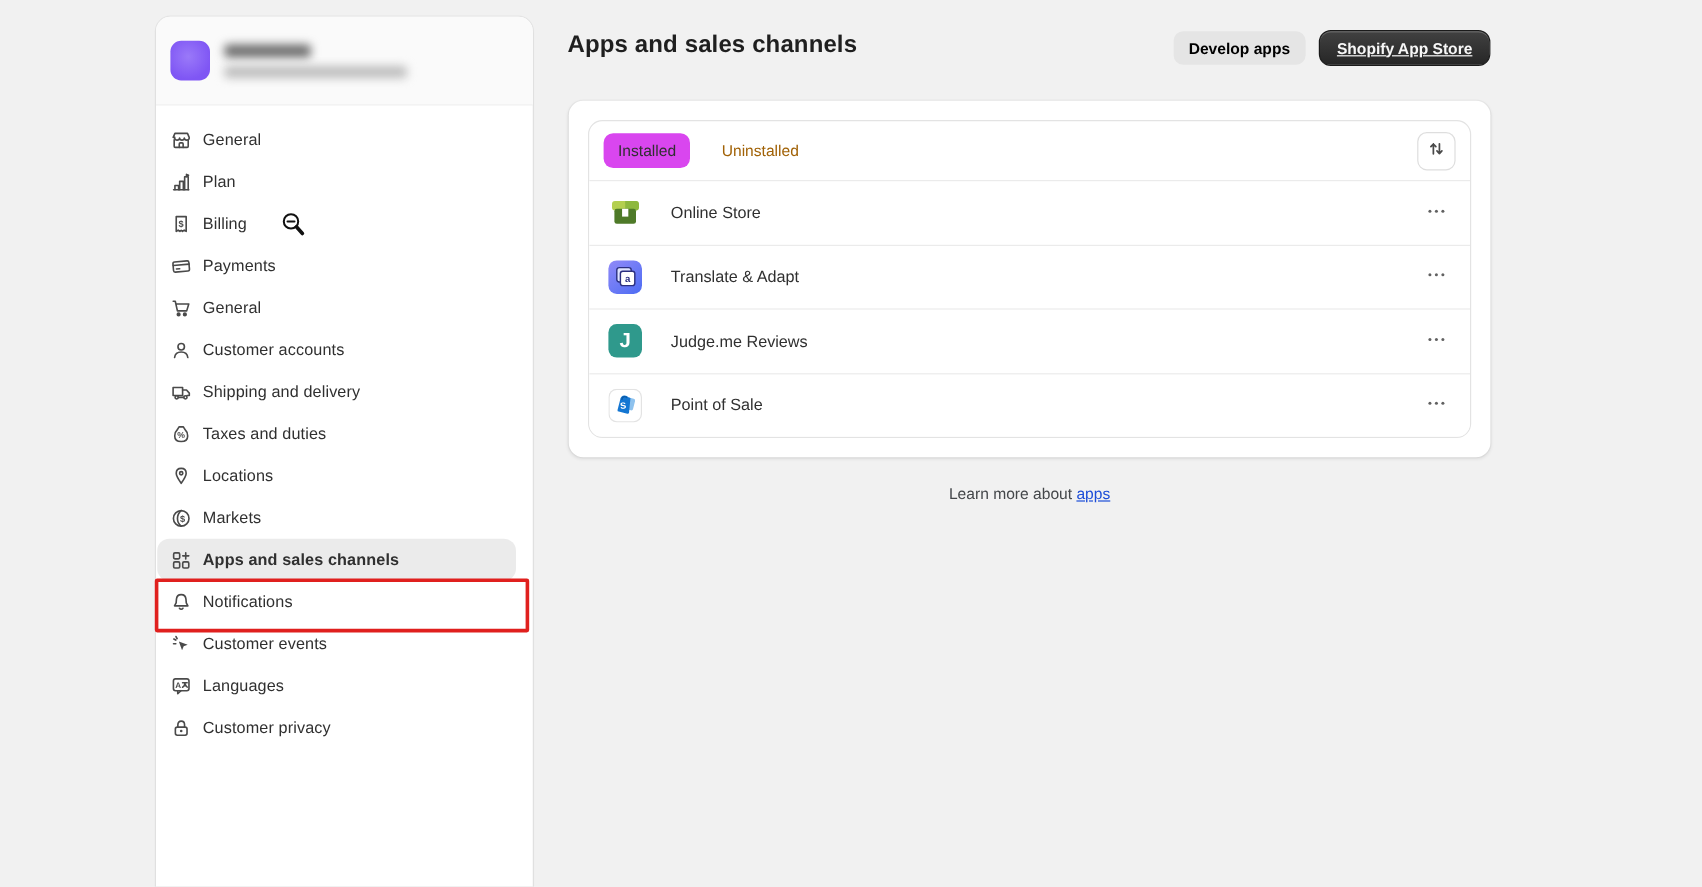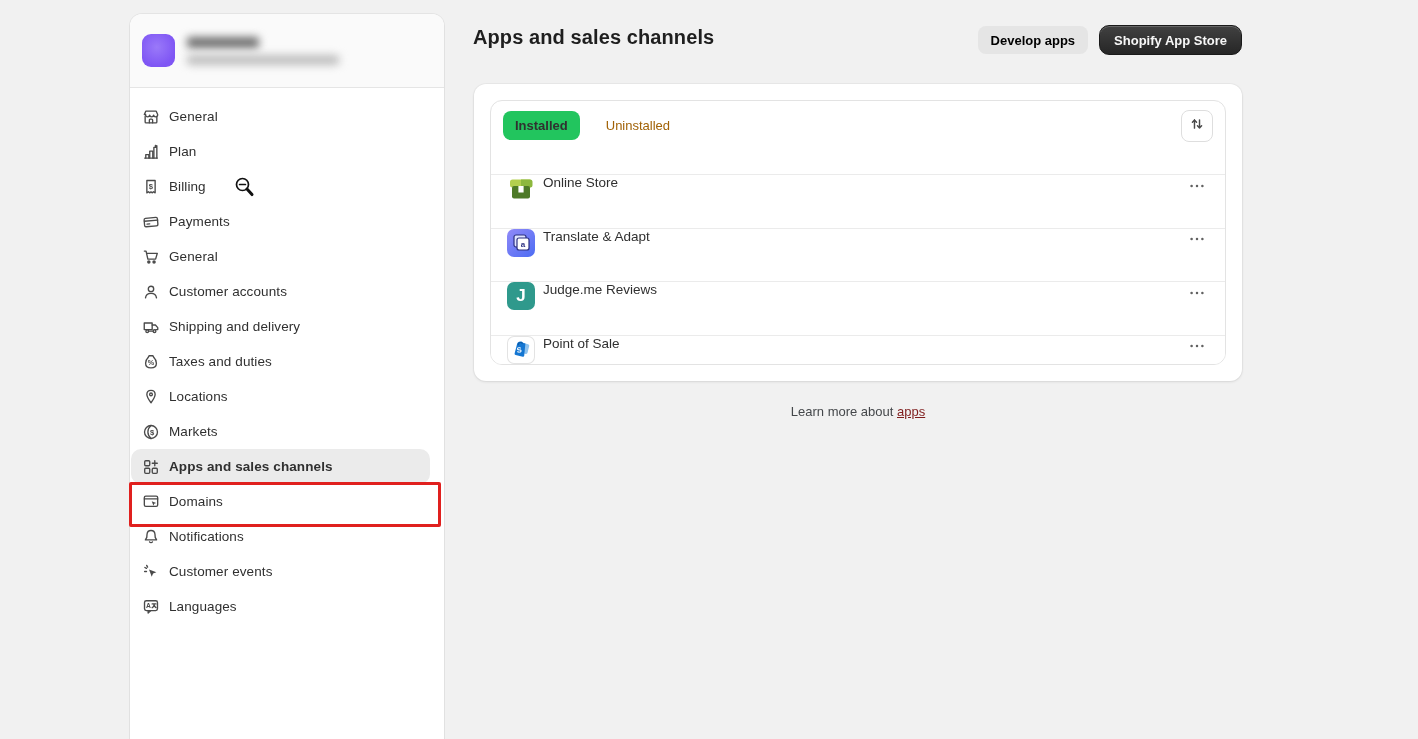--- a/index.html
+++ b/index.html
@@ -56,63 +56,63 @@
   }
   .btn-secondary {
     height:28px; padding:0 13px; border:none; border-radius:8px;
     background:#e5e5e5; color:#000000; font-size:13px; font-weight:600;
     font-family:"Liberation Sans", sans-serif; cursor:pointer;
   }
   .btn-dark {
     height:30px; padding:0 14px; border-radius:10px; cursor:pointer;
     background:linear-gradient(180deg,#414141 0%,#262626 100%);
     border:1px solid #1a1a1a; box-shadow:inset 0 1px 0 rgba(255,255,255,0.2);
-    color:#f7f7f7; font-size:13px; font-weight:600; font-family:"Liberation Sans", sans-serif;
+    color:#f7f7f7; font-size:13px; font-weight:600; font-family:"Liberation Sans", sans-serif;text-decoration:underline;
   }
 
   .card {
     position:absolute; left:474px; top:84px; width:768px; height:297px;
     background:#ffffff; border-radius:12px; padding:16px;
     box-shadow:0 1px 3px rgba(0,0,0,0.09), 0 0 0 1px rgba(0,0,0,0.03);
   }
   .card-inner {
     height:100%; border:1px solid #e3e3e3; border-radius:12px;
     display:flex; flex-direction:column; overflow:hidden; background:#fff;
   }
   .tabs-row { height:49px; display:flex; align-items:center; gap:14px; padding:0 12px; flex:0 0 auto; }
   .tab {
     font-size:13px; padding:7px 12px; border-radius:8px; cursor:pointer;
     color:#a16207; font-weight:500; background:transparent; border:none;
     font-family:"Liberation Sans", sans-serif;
   }
-  .tab.active { background:#22c55e; color:#303030; font-weight:700; }
+  .tab.active { background:#d946ef; color:#303030; font-weight:400; }
   .sort-btn {
     margin-left:auto; width:32px; height:32px; border:1px solid #dedede; border-radius:8px;
     background:#fff; display:flex; align-items:center; justify-content:center;
     color:#4a4a4a; cursor:pointer;
   }
   .app-row {
-    flex:1; display:flex; gap:8px; padding:0 16px;
-    border-top:1px solid #ebebeb; cursor:pointer; background:#fff;margin-top:24px;
+    flex:1; display:flex; align-items:center; gap:24px; padding:0 16px;
+    border-top:1px solid #ebebeb; cursor:pointer; background:#fff;
   }
   .app-label { font-size:13.5px; color:#303030; font-weight:450; }
   .more-btn {
     margin-left:auto; width:24px; height:24px; border:none; background:transparent;
     display:flex; align-items:center; justify-content:center; cursor:pointer; color:#616161;
   }
   .app-icon { width:28px; height:28px; flex:0 0 auto; border-radius:7px; position:relative; display:flex; align-items:center; justify-content:center; }
   .icon-judgeme { background:#2f998c; color:#ffffff; font-weight:700; font-size:17px; }
   .icon-translate { background:linear-gradient(140deg,#918af8 0%,#4c6cf3 100%); }
   .icon-pos { background:#ffffff; box-shadow:inset 0 0 0 1px #e3e3e3; }
 
   .footer-note {
     position:absolute; left:474px; top:404px; width:768px; text-align:center;
     font-size:13px; color:#44474a;
   }
-  .footer-note a { color:#7f1d1d; text-decoration:underline; cursor:pointer; }
+  .footer-note a { color:#1d4ed8; text-decoration:underline; cursor:pointer; }
 </style>
 </head>
 <body>
 
 <div class="canvas">
 
   <aside class="sidebar">
     <div class="side-header">
       <div class="avatar"></div>
       <div class="store-meta">
@@ -239,30 +239,20 @@
           <svg width="18" height="18" viewBox="0 0 20 20" fill="none" stroke="currentColor" stroke-width="1.5" stroke-linecap="round" stroke-linejoin="round">
               <rect x="3" y="3" width="5.6" height="5.6" rx="1.2"></rect>
               <rect x="3" y="11.4" width="5.6" height="5.6" rx="1.2"></rect>
               <rect x="11.4" y="11.4" width="5.6" height="5.6" rx="1.2"></rect>
               <path d="M14.2 3v5.6M11.4 5.8H17"></path>
             </svg>
         </span>
         <span class="nav-label">Apps and sales channels</span>
       </div>
 
-      <div class="nav-item">
-        <span class="nav-icon">
-          <svg width="18" height="18" viewBox="0 0 20 20" fill="none" stroke="currentColor" stroke-width="1.5" stroke-linecap="round" stroke-linejoin="round">
-              <rect x="2.6" y="3.4" width="14.8" height="11.4" rx="1.6"></rect>
-              <path d="M2.6 6.6h14.8"></path>
-              <path d="M10.8 9.2l5 2-2.3.8-.8 2.3Z" fill="currentColor" stroke="none"></path>
-            </svg>
-        </span>
-        <span class="nav-label">Domains</span>
-      </div>
 
       <div class="nav-item">
         <span class="nav-icon">
           <svg width="18" height="18" viewBox="0 0 20 20" fill="none" stroke="currentColor" stroke-width="1.5" stroke-linecap="round" stroke-linejoin="round">
               <path d="M10 2.8c2.6 0 4.2 1.6 4.4 4.2l.3 3.4 1.5 2.8H3.8l1.5-2.8.3-3.4C5.8 4.4 7.4 2.8 10 2.8Z"></path>
               <path d="M8.4 15.4c.8 1.2 2.4 1.2 3.2 0"></path>
             </svg>
         </span>
         <span class="nav-label">Notifications</span>
       </div>
@@ -283,20 +273,30 @@
           <svg width="18" height="18" viewBox="0 0 20 20" fill="none" stroke="currentColor" stroke-width="1.5" stroke-linecap="round" stroke-linejoin="round">
               <rect x="2.8" y="3" width="14.4" height="11" rx="2"></rect>
               <path d="M6.8 14v2.8l3-2.8"></path>
               <text x="7.2" y="11.2" font-size="7.5" font-weight="bold" text-anchor="middle" fill="currentColor" stroke="none" font-family="Liberation Sans, sans-serif">A</text>
               <path d="M11.3 6.6h4.2M13.4 6.6v.8c0 1.6-.9 2.8-2.1 3.4M13.6 7.8c.3 1.4 1.1 2.4 2 2.9"></path>
             </svg>
         </span>
         <span class="nav-label">Languages</span>
       </div>
 
+      <div class="nav-item">
+        <span class="nav-icon">
+          <svg width="18" height="18" viewBox="0 0 20 20" fill="none" stroke="currentColor" stroke-width="1.5" stroke-linecap="round" stroke-linejoin="round">
+              <rect x="4.6" y="8.8" width="10.8" height="7.6" rx="1.8"></rect>
+              <path d="M6.9 8.8V6.6c0-2 1.2-3.3 3.1-3.3s3.1 1.3 3.1 3.3v2.2"></path>
+              <circle cx="10" cy="12.4" r="1.2" fill="currentColor" stroke="none"></circle>
+            </svg>
+        </span>
+        <span class="nav-label">Customer privacy</span>
+      </div>
 
     </nav>
   </aside>
 
   <div class="red-box"></div>
 
   <div class="cursor-zoom">
     <svg width="24" height="26" viewBox="0 0 24 26">
         <circle cx="9.5" cy="9.5" r="6" fill="#ffffff" stroke="#111111" stroke-width="1.7"></circle>
         <path d="M6.6 9.5h5.8" stroke="#111111" stroke-width="1.7" stroke-linecap="round"></path>

